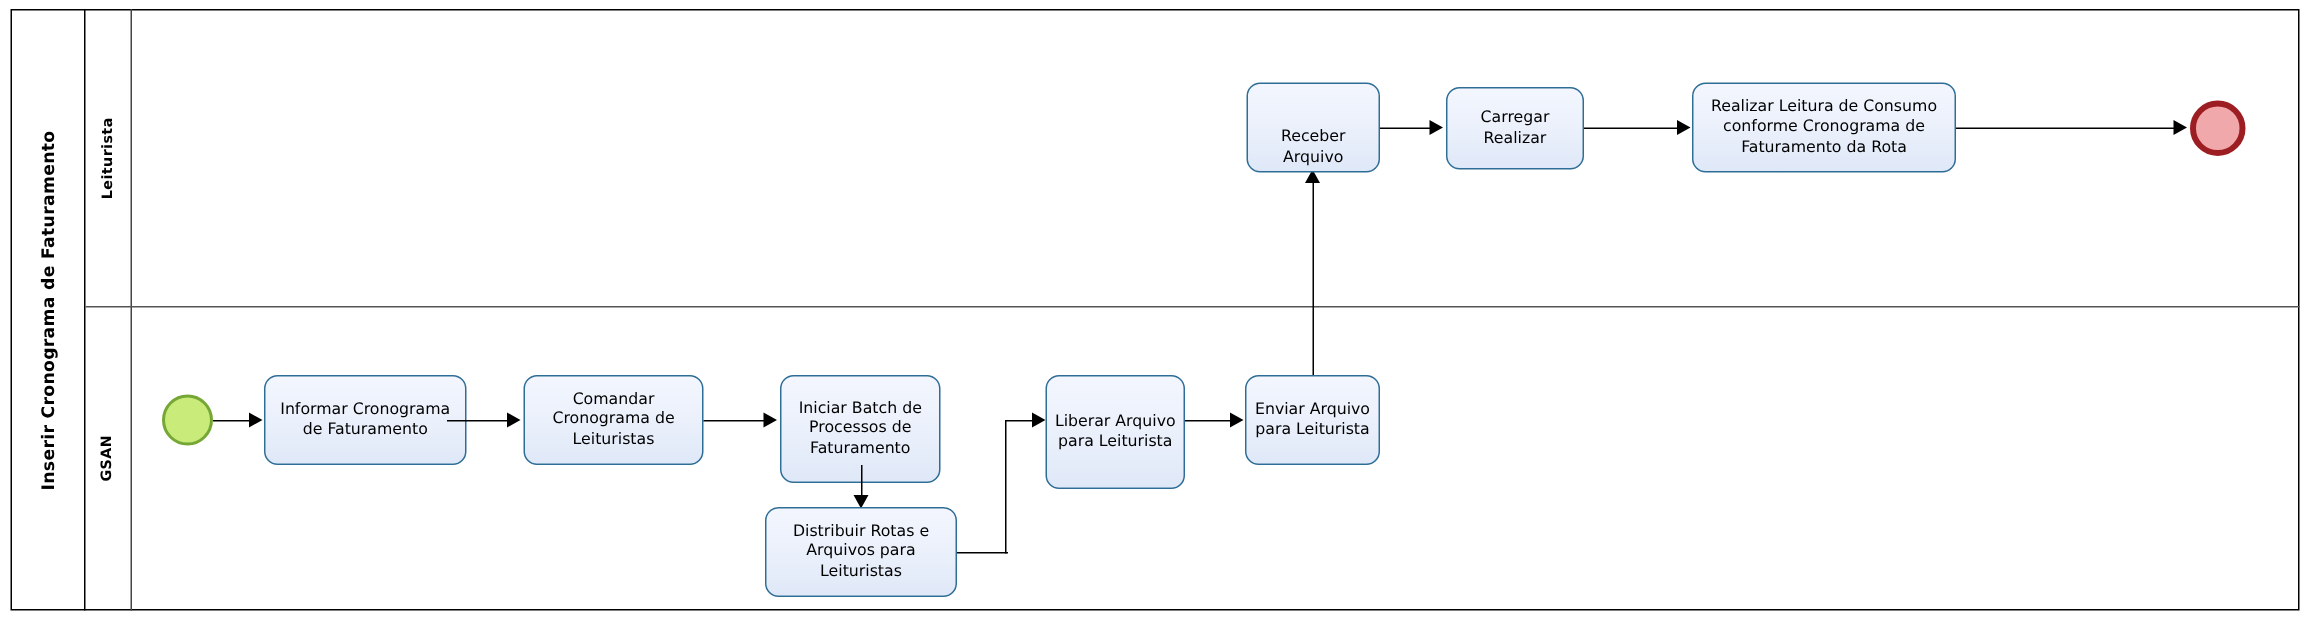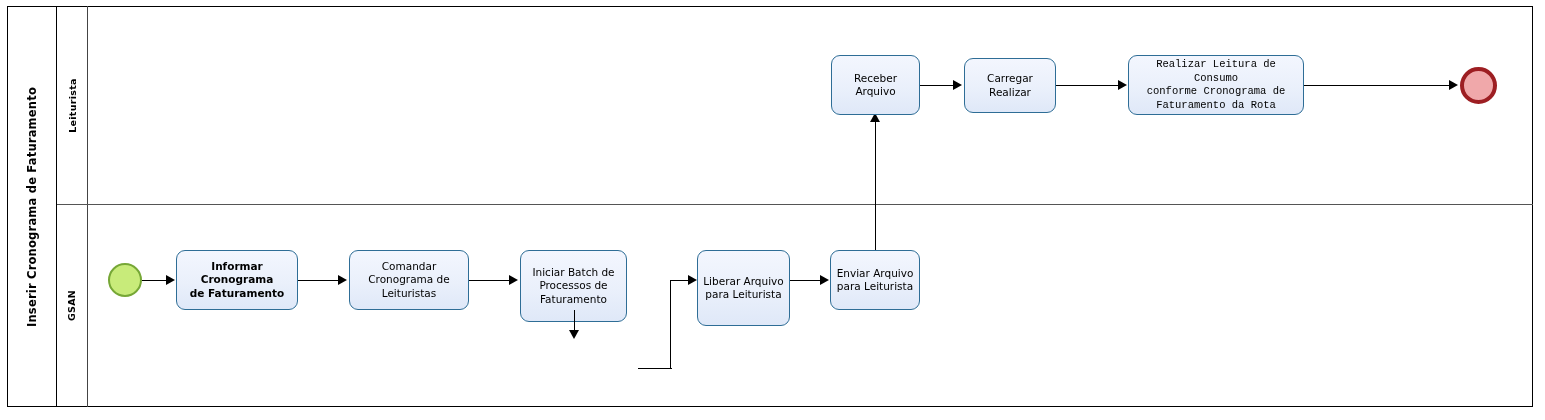--- a/index.html
+++ b/index.html
@@ -155,21 +155,21 @@
     <span class="lane-label-text">GSAN</span>
   </div>
 
   <div class="lane-divider" style="top:204px;"></div>
 
   <div class="event event-start" style="left:108px; top:263px; width:34px; height:34px;"></div>
 
   <div class="conn-h" style="left:142px; top:280px; width:26px;"></div>
   <div class="arrow-r" style="left:166px; top:275px;"></div>
 
-  <div class="task" style="left:176px; top:250px; width:122px; height:60px;font-weight:bold;">
+  <div class="task" style="left:176px; top:250px; width:135px; height:60px;">
     <span>Informar Cronograma
 de Faturamento</span>
   </div>
 
   <div class="conn-h" style="left:298px; top:280px; width:42px;"></div>
   <div class="arrow-r" style="left:338px; top:275px;"></div>
 
   <div class="task" style="left:349px; top:250px; width:120px; height:60px;">
     <span>Comandar
 Cronograma de
@@ -181,20 +181,25 @@
 
   <div class="task" style="left:520px; top:250px; width:107px; height:72px;">
     <span>Iniciar Batch de
 Processos de
 Faturamento</span>
   </div>
 
   <div class="conn-v" style="left:574px; top:310px; height:22px;"></div>
   <div class="arrow-d" style="left:569px; top:330px;"></div>
 
+  <div class="task" style="left:510px; top:338px; width:128px; height:60px;">
+    <span>Distribuir  Rotas e
+Arquivos para
+Leituristas</span>
+  </div>
 
   <div class="conn-h" style="left:638px; top:368px; width:34px;"></div>
   <div class="conn-v" style="left:670px; top:280px; height:89px;"></div>
   <div class="conn-h" style="left:670px; top:280px; width:22px;"></div>
   <div class="arrow-r" style="left:688px; top:275px;"></div>
 
   <div class="task" style="left:697px; top:250px; width:93px; height:76px;">
     <span>Liberar Arquivo
 para Leiturista</span>
   </div>
@@ -203,37 +208,37 @@
   <div class="arrow-r" style="left:820px; top:275px;"></div>
 
   <div class="task" style="left:830px; top:250px; width:90px; height:60px;align-items:center;">
     <span>Enviar Arquivo
 para Leiturista</span>
   </div>
 
   <div class="conn-v" style="left:875px; top:122px; height:128px;"></div>
   <div class="arrow-u" style="left:870px; top:113px;"></div>
 
-  <div class="task" style="left:831px; top:55px; width:89px; height:60px;">
+  <div class="task" style="left:831px; top:55px; width:89px; height:60px;align-items:flex-end;">
     <span>Receber
 Arquivo</span>
   </div>
 
   <div class="conn-h" style="left:920px; top:85px; width:35px;"></div>
   <div class="arrow-r" style="left:953px; top:80px;"></div>
 
   <div class="task" style="left:964px; top:58px; width:92px; height:55px;">
     <span>Carregar
 Realizar</span>
   </div>
 
   <div class="conn-h" style="left:1056px; top:85px; width:64px;"></div>
   <div class="arrow-r" style="left:1118px; top:80px;"></div>
 
-  <div class="task" style="left:1128px; top:55px; width:176px; height:60px;font-family:Liberation Mono, monospace;">
+  <div class="task" style="left:1128px; top:55px; width:176px; height:60px;">
     <span>Realizar Leitura de Consumo
 conforme Cronograma de
 Faturamento da Rota</span>
   </div>
 
   <div class="conn-h" style="left:1304px; top:85px; width:148px;"></div>
   <div class="arrow-r" style="left:1449px; top:80px;"></div>
 
   <div class="event event-end" style="left:1460px; top:67px; width:37px; height:37px;"></div>
 

